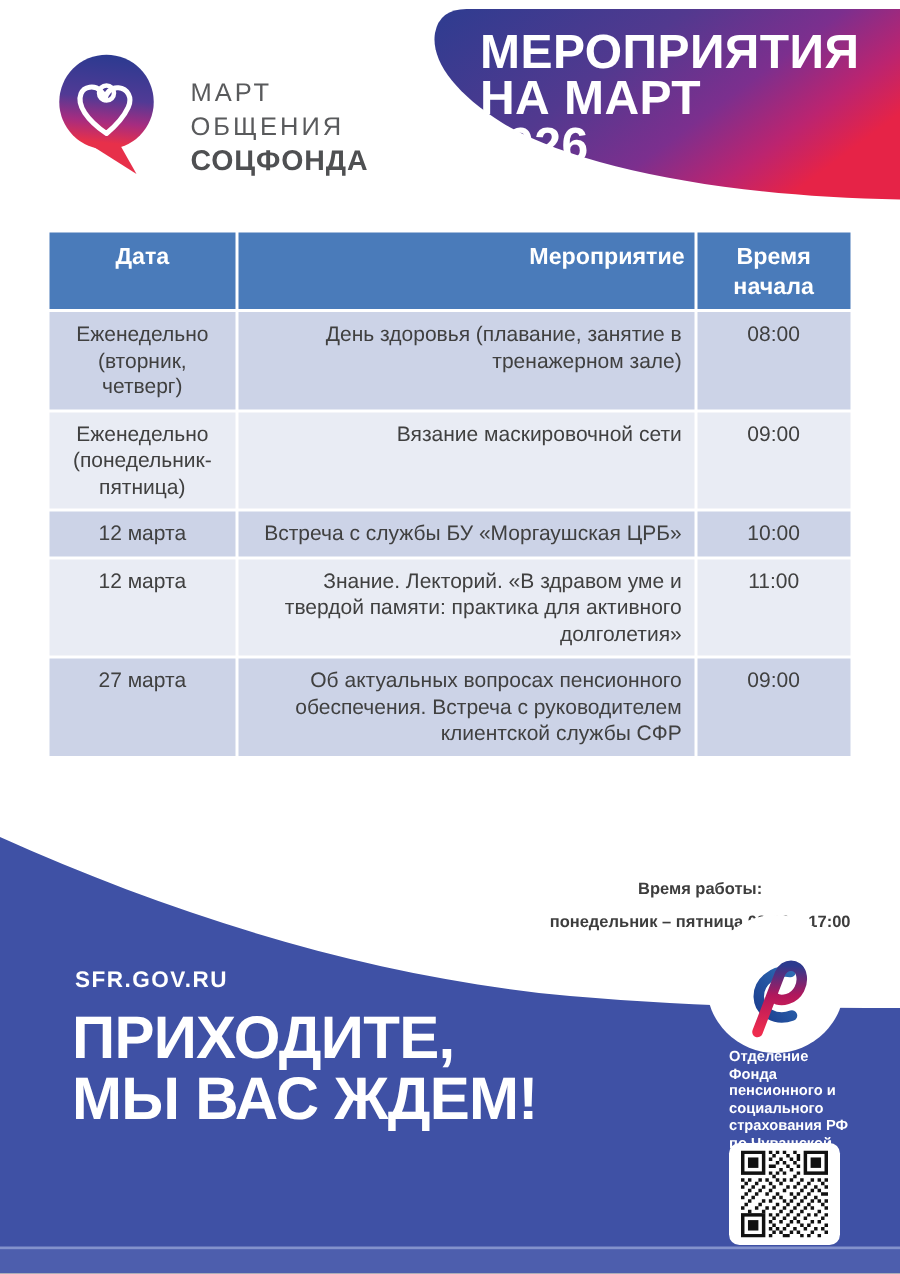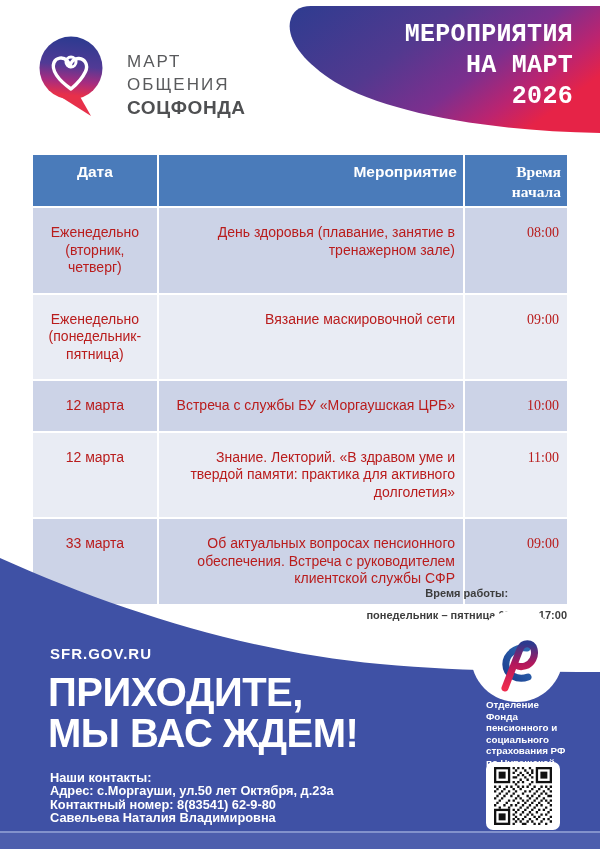--- a/index.html
+++ b/index.html
@@ -3,46 +3,46 @@
 <meta charset="utf-8">
 <style>
   html,body{margin:0;padding:0;background:#888;}
   #page{
     position:relative;width:600px;height:849px;background:#ffffff;
     font-family:"Liberation Sans",sans-serif;overflow:hidden;margin:0 auto;
   }
   
   #banner-svg{position:absolute;top:0;left:0;}
   .banner-text{
-    position:absolute;top:19px;right:27px;text-align:right;
-    color:#fff;font-weight:bold;font-size:25px;line-height:31px;letter-spacing:.3px;font-family:Liberation Mono, monospace;
+    position:absolute;top:19px;right:27px;text-align:left;
+    color:#fff;font-weight:bold;font-size:32px;line-height:31px;letter-spacing:.3px;
   }
   
   #logo-svg{position:absolute;left:38px;top:36px;}
   .logo-text{
     position:absolute;left:127px;top:50px;color:#595a5c;
     font-size:17px;line-height:23px;letter-spacing:2px;
   }
   .logo-text .l3{font-weight:bold;font-size:19px;letter-spacing:.6px;color:#4f5052;}
   
   #events{
     position:absolute;left:31px;top:153px;width:538px;
     border-collapse:separate;border-spacing:2px;
   }
   #events th{
     background:#4a7bba;color:#fff;font-weight:bold;font-size:15.5px;
     padding:7px 6px 4px 6px;vertical-align:top;text-align:center;line-height:20px;
   }
   #events td{
-    font-size:14px;line-height:17.5px;color:#b91c1c;
-    padding:16px 8px;vertical-align:top;
+    font-size:14px;line-height:17.5px;color:#404040;
+    padding:6px 8px;vertical-align:top;
   }
   #events .c-date{width:110px;text-align:center;}
   #events .c-event{width:316px;text-align:right;}
-  #events .c-time{width:92px;text-align:right;font-family:Liberation Serif, serif;}
+  #events .c-time{width:92px;text-align:center;}
   tr.band-dark td{background:#ccd3e7;}
   tr.band-light td{background:#e9ecf4;margin-top:48px;}
   
   .work-hours{
     position:absolute;top:582px;right:33px;text-align:center;
     color:#3d3d3d;font-weight:bold;font-size:11px;line-height:22px;
   }
   
   #bottom-svg{position:absolute;left:0;top:550px;}
   .sfr-url{
@@ -137,21 +137,21 @@
       <td class="c-date">12 марта</td>
       <td class="c-event">Встреча с службы БУ «Моргаушская ЦРБ»</td>
       <td class="c-time">10:00</td>
     </tr>
     <tr class="band-light">
       <td class="c-date">12 марта</td>
       <td class="c-event">Знание. Лекторий. «В здравом уме и твердой памяти: практика для активного долголетия»</td>
       <td class="c-time">11:00</td>
     </tr>
     <tr class="band-dark">
-      <td class="c-date">33 марта</td>
+      <td class="c-date">27 марта</td>
       <td class="c-event">Об актуальных вопросах пенсионного обеспечения. Встреча с руководителем клиентской службы СФР</td>
       <td class="c-time">09:00</td>
     </tr>
   </tbody>
     </table>
 
   <div class="work-hours">
     <div>Время работы:</div>
     <div>понедельник – пятница 08:00 – 17:00</div>
   </div>
@@ -163,26 +163,20 @@
     <rect x="0" y="283" width="600" height="16" fill="#4d5ead"></rect>
   </svg>
 
   <div class="sfr-url">SFR.GOV.RU</div>
 
   <div class="slogan">
     <div>ПРИХОДИТЕ,</div>
     <div>МЫ ВАС ЖДЕМ!</div>
   </div>
 
-  <div class="contacts">
-    <div>Наши контакты:</div>
-    <div>Адрес: с.Моргауши, ул.50 лет Октября, д.23а</div>
-    <div>Контактный номер: 8(83541) 62-9-80</div>
-    <div>Савельева Наталия Владимировна</div>
-  </div>
 
   <svg id="sfr-logo-svg" width="56" height="56" viewBox="0 0 56 56">
     <defs>
       <linearGradient id="gSfrBlue" x1="0" y1="1" x2="1" y2="0">
         <stop offset="0" stop-color="#1b3e8f"></stop>
         <stop offset="1" stop-color="#2f6cb4"></stop>
       </linearGradient>
       <linearGradient id="gSfrRed" x1="0.5" y1="0" x2="0.5" y2="1">
         <stop offset="0" stop-color="#2c3a8e"></stop>
         <stop offset="0.45" stop-color="#b2175c"></stop>

